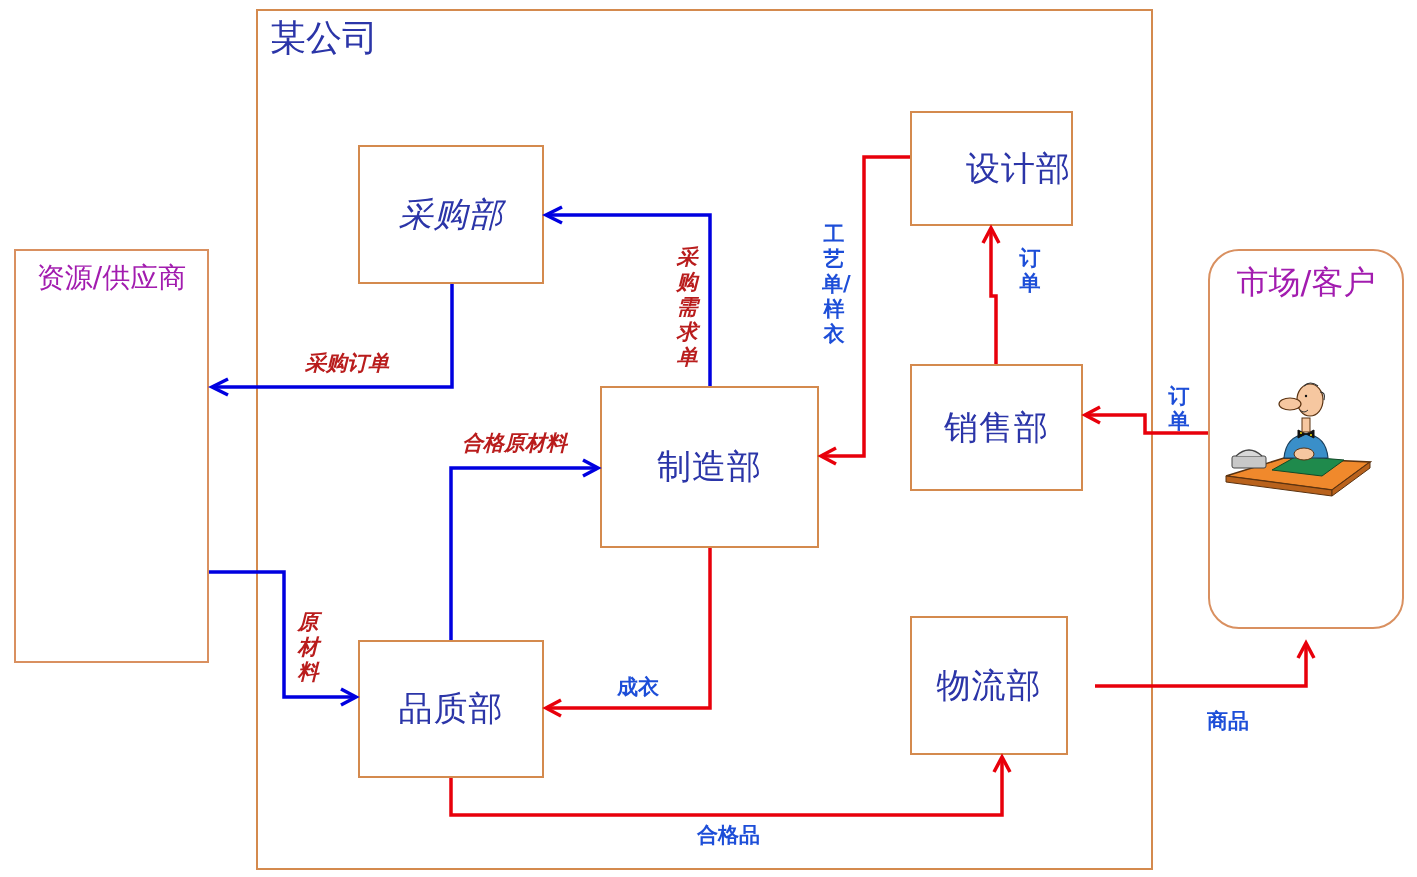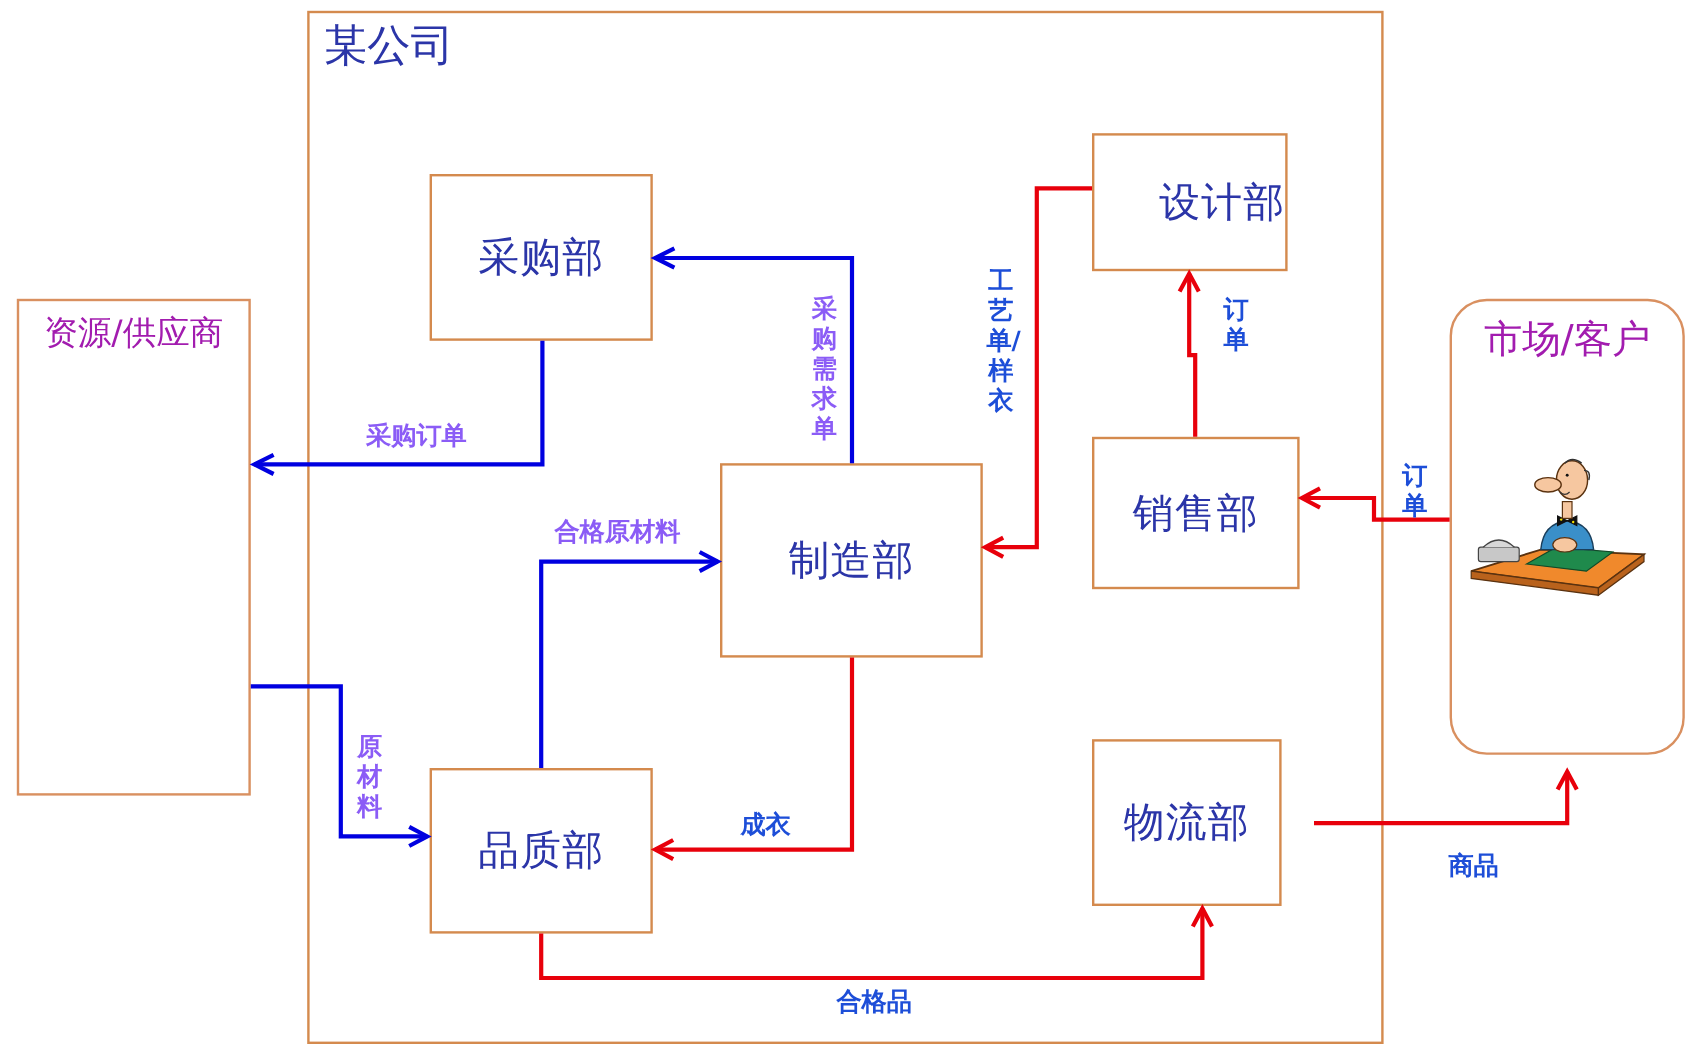--- a/index.html
+++ b/index.html
@@ -9,40 +9,40 @@
   .company { border-width: 2px; }
   .ext { border-width: 2px; border-color: #d99060; }
   .dept { display: flex; align-items: center; justify-content: center; }
   .dept-label { color: #2b35a8; font-size: 34px; letter-spacing: 1px; }
   .title { position: absolute; color: #2b35a8; }
   .company-title { left: 270px; top: 14px; font-size: 36px; }
   .ext-title { position: absolute; color: #a21caf; font-size: 28px; width: 100%; text-align: center; top: 8px; }
   .ext-title.big { font-size: 32px; top: 10px; }
   svg.flows { position: absolute; left: 0; top: 0; }
   .lbl { position: absolute; font-weight: bold; font-size: 21px; line-height: 1; }
-  .green { color: #8b5cf6; }
+  .green { color: #b91c1c; font-style: italic; }
   .red { color: #1d4ed8; }
   .vert { width: 24px; text-align: center; word-break: break-all; line-height: 25px; }
   .person { position: absolute; left: 1222px; top: 378px; }
 </style>
 </head>
 <body>
 
 <div class="box company" style="left:256px; top:9px; width:897px; height:861px;"></div>
 <div class="title company-title">某公司</div>
 
 <div class="box ext" style="left:14px; top:249px; width:195px; height:414px;">
   <div class="ext-title">资源/供应商</div>
 </div>
 
 <div class="box ext" style="left:1208px; top:249px; width:196px; height:380px;border-radius:31px;">
   <div class="ext-title big">市场/客户</div>
 </div>
 
-<div class="box dept" style="left:358px; top:145px; width:186px; height:139px;">
+<div class="box dept" style="left:358px; top:145px; width:186px; height:139px;font-style:italic;">
   <span class="dept-label">采购部</span>
 </div>
 <div class="box dept" style="left:600px; top:386px; width:219px; height:162px;align-items:center;">
   <span class="dept-label">制造部</span>
 </div>
 <div class="box dept" style="left:358px; top:640px; width:186px; height:138px;">
   <span class="dept-label">品质部</span>
 </div>
 <div class="box dept" style="left:910px; top:111px; width:163px; height:115px;justify-content:flex-end;">
   <span class="dept-label">设计部</span>

